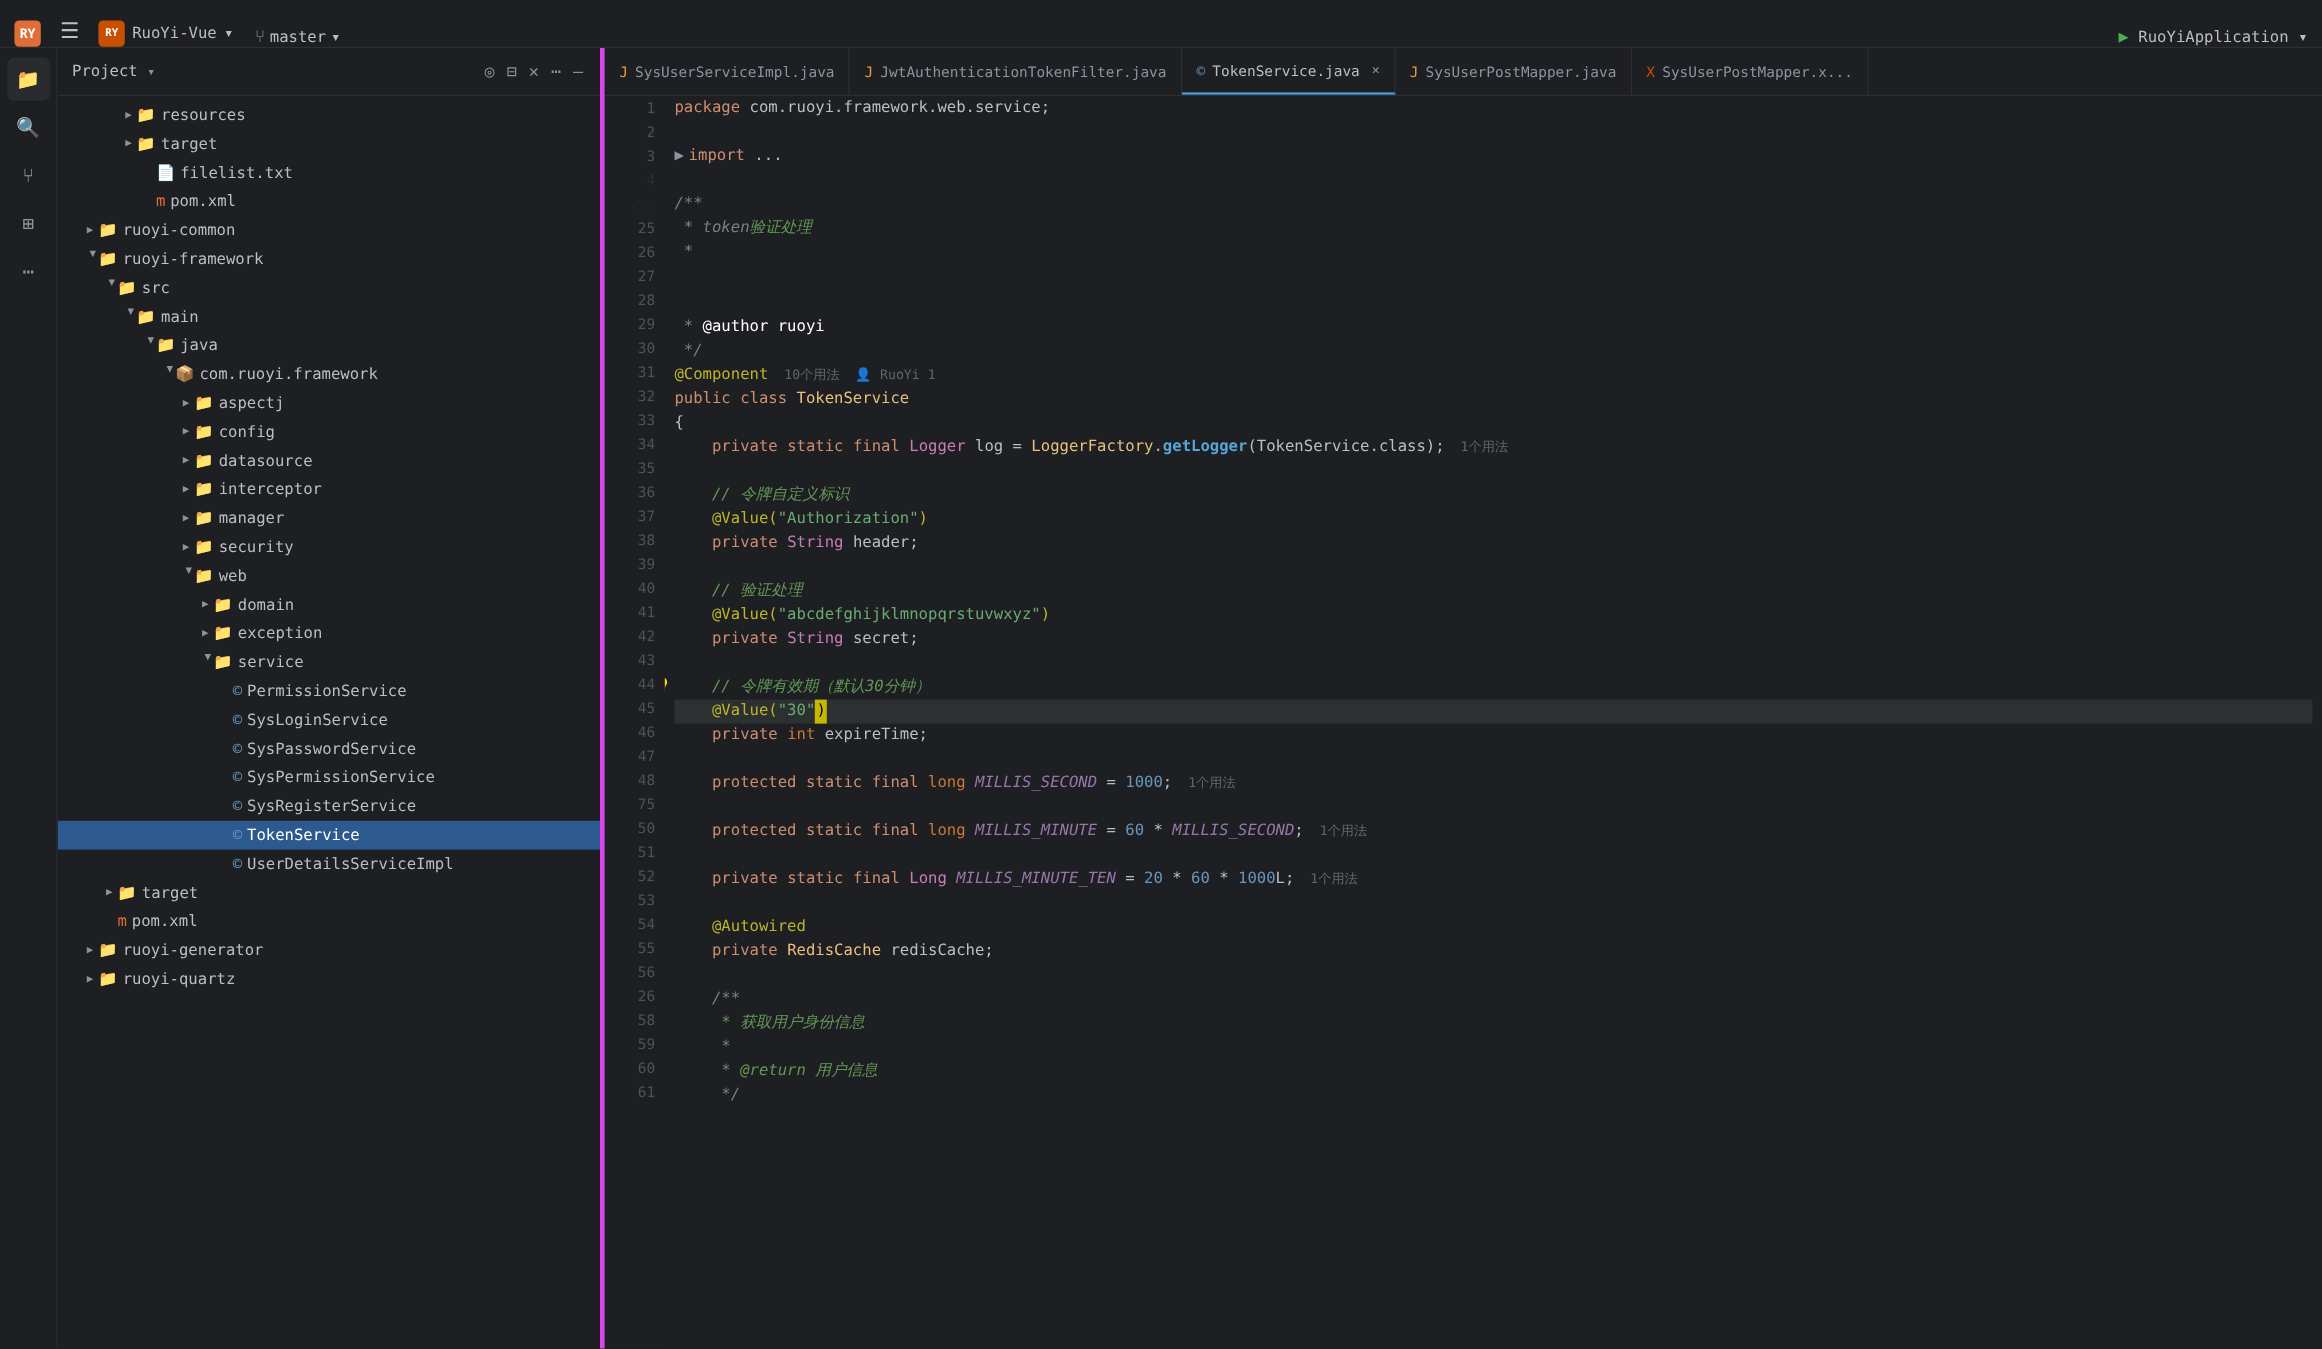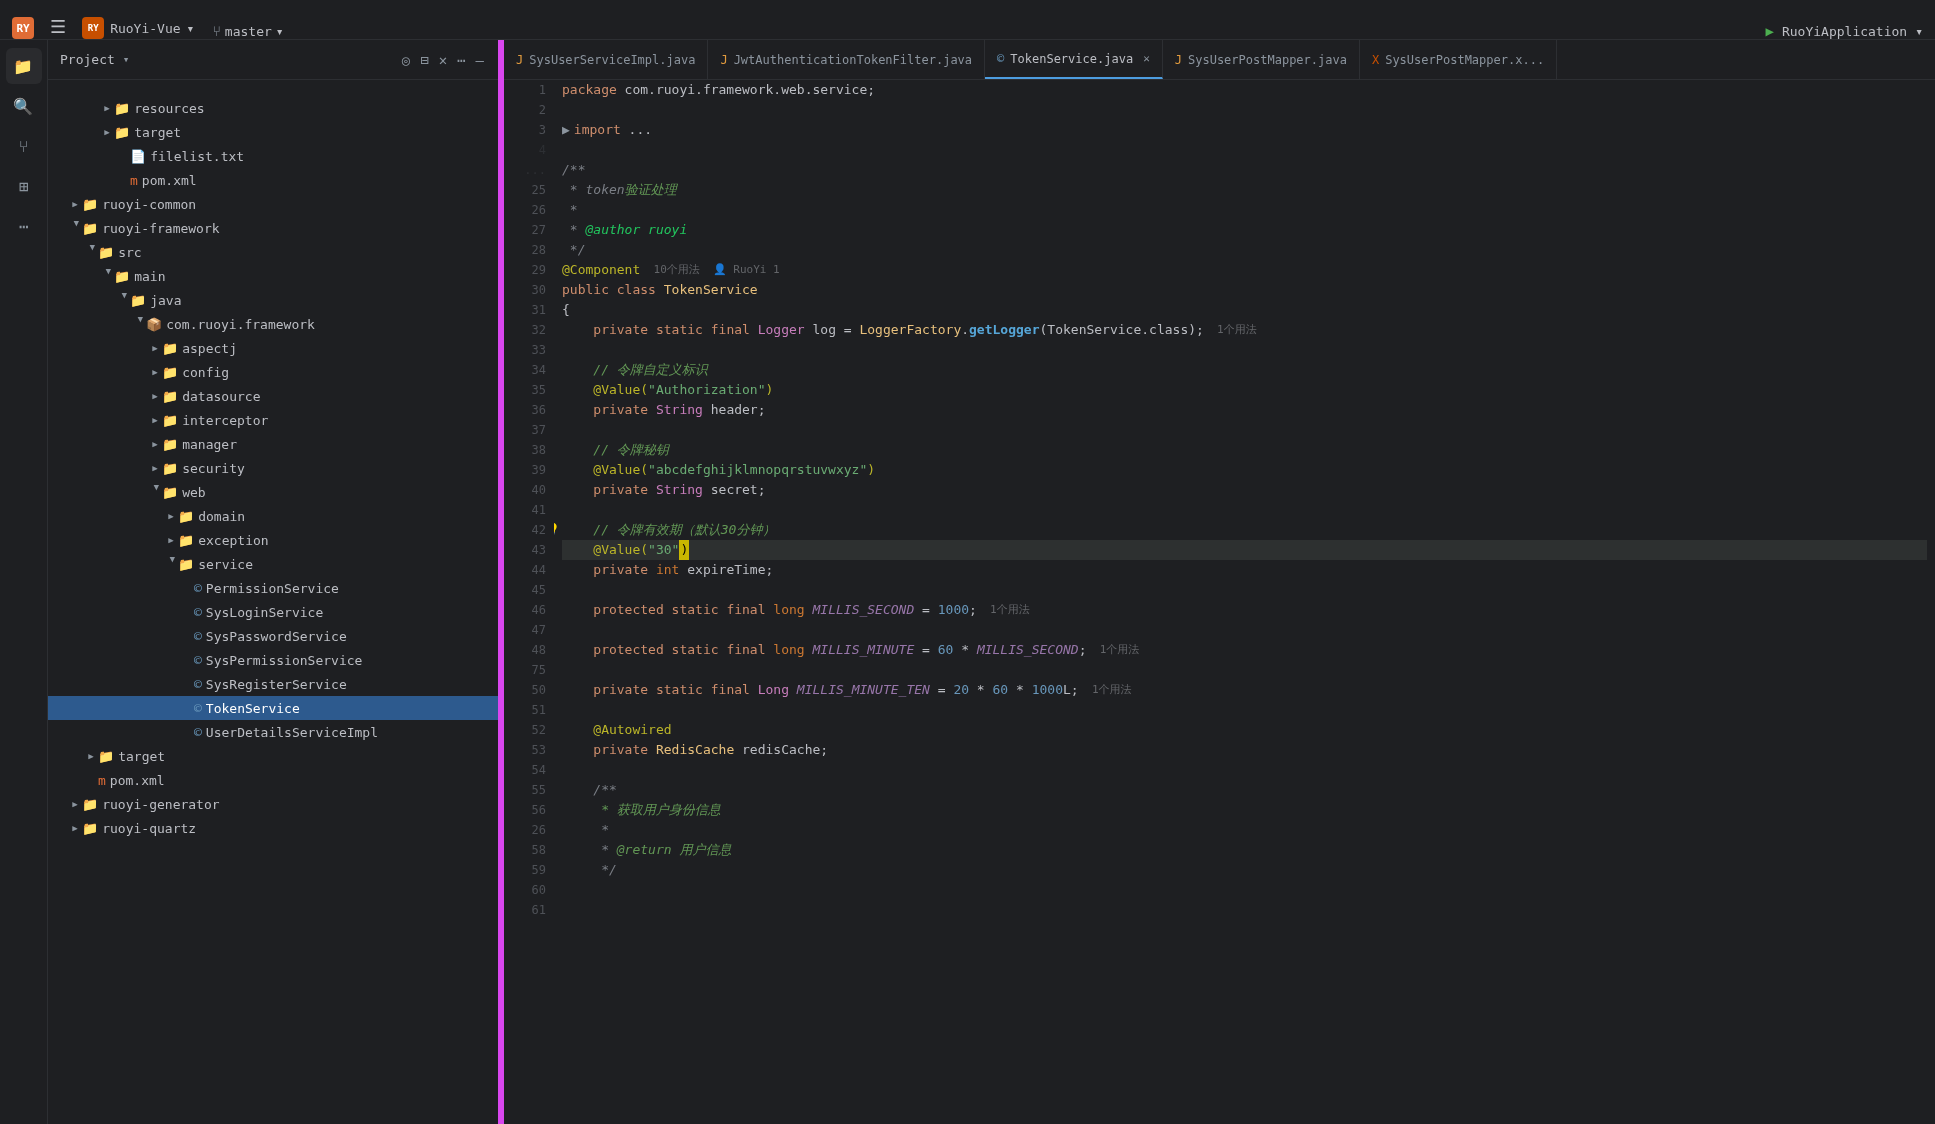--- a/index.html
+++ b/index.html
@@ -82,25 +82,24 @@
       display: flex; align-items: center; justify-content: center;
       color: #8b949e; font-size: 16px; cursor: pointer; border-radius: 6px;
     }
     .icon-bar-item:hover, .icon-bar-item.active { color: #bcbec4; background: #2a2b2e; }
     .icon-bar-bottom { margin-top: auto; padding-bottom: 8px; }
 
     
     .sidebar {
       width: 456px;
       background: #1e1f22;
-      border-right: 6px solid #d946ef;
+      border-right: 4px solid #d946ef;
       display: flex;
       flex-direction: column;
       flex-shrink: 0;
-      gap: 12px;
     }
     .sidebar-header {
       height: 40px;
       display: flex;
       align-items: center;
       padding: 0 12px;
       gap: 8px;
       border-bottom: 1px solid #2d2f33;
     }
     .sidebar-title {
@@ -719,21 +718,21 @@
 
         <div class="code-line">
           <span class="comment"> * token</span><span class="cn-comment">验证处理</span>
         </div>
 
         <div class="code-line">
           <span class="comment"> *</span>
         </div>
 
         <div class="code-line">
-          <span class="comment"> * </span><span style="color:#22c55e; font-style:italic;">@author ruoyi</span>
+          <span class="comment"> * </span><span style="color:#ffffff; margin-top:43px;">@author ruoyi</span>
         </div>
 
         <div class="code-line">
           <span class="comment"> */</span>
         </div>
 
         <div class="code-line">
           <span class="annotation">@Component</span>
           <span class="hint">  10个用法  👤 RuoYi 1</span>
         </div>
@@ -762,21 +761,21 @@
           <span class="plain">    </span><span class="annotation">@Value(</span><span class="str">"Authorization"</span><span class="annotation">)</span>
         </div>
 
         <div class="code-line">
           <span class="plain">    </span><span class="kw">private</span><span class="plain"> </span><span class="type">String</span><span class="plain"> header;</span>
         </div>
 
         <div class="code-line">&nbsp;</div>
 
         <div class="code-line">
-          <span class="plain">    </span><span class="cn-comment">// 令牌秘钥</span>
+          <span class="plain">    </span><span class="cn-comment">// 验证处理</span>
         </div>
 
         <div class="code-line">
           <span class="plain">    </span><span class="annotation">@Value(</span><span class="str">"abcdefghijklmnopqrstuvwxyz"</span><span class="annotation">)</span>
         </div>
 
         <div class="code-line">
           <span class="plain">    </span><span class="kw">private</span><span class="plain"> </span><span class="type">String</span><span class="plain"> secret;</span>
         </div>
 

